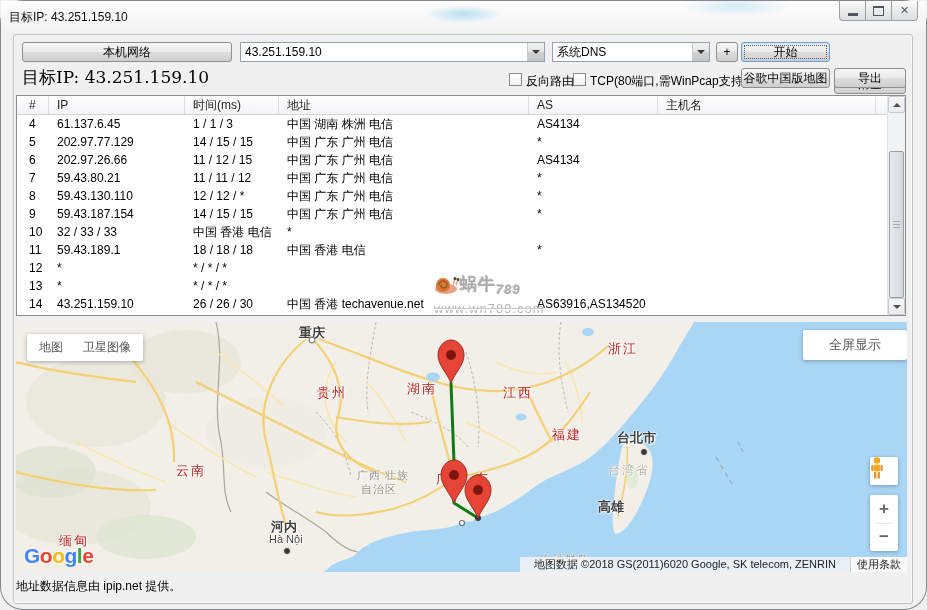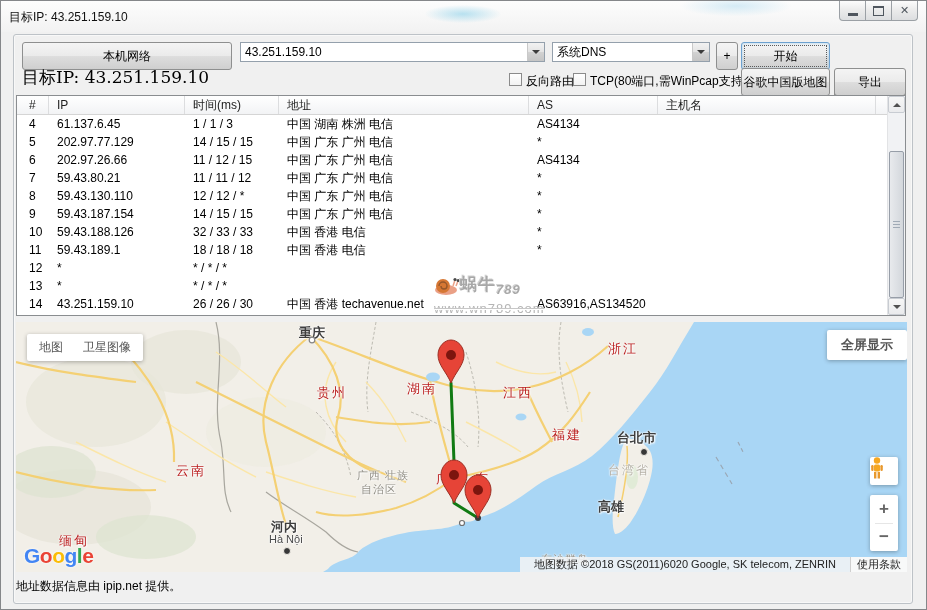--- a/index.html
+++ b/index.html
@@ -1,42 +1,42 @@
 <!DOCTYPE html>
 <html style="--pin: #e64437; --pin-dark: #7c150e; --route: #117a13; --water: #a9d6f5; --land: #f2efe8; --road: #f5cf6e;"><head>
 <meta charset="utf-8">
 <style>
   html,body{margin:0;padding:0;}
   body{
     width:927px;height:610px;position:relative;overflow:hidden;
     font-family:"Liberation Sans","DejaVu Sans",sans-serif;font-size:12px;color:#000;
     background:#f0f0f0;
   }
-  .window{position:absolute;inset:0;background:#f0f0f0;box-shadow:inset 0 0 0 1px #85878a;}
+  .window{position:absolute;inset:0;background:#f0f0f0;box-shadow:inset 0 0 0 1px #85878a;border-radius:23px;}
   
   .titlebar{position:absolute;left:1px;top:1px;right:1px;height:31px;
     background:
       radial-gradient(ellipse 55px 13px at 462px 13px, rgba(130,205,232,.55), transparent 70%),
       radial-gradient(ellipse 80px 15px at 735px 5px, rgba(165,215,238,.45), transparent 70%),
       linear-gradient(#fdfdfd,#f2f2f2);}
   .title{position:absolute;left:8px;top:8px;font-size:12px;color:#101010;}
   .winbtns{position:absolute;top:0;right:8px;display:flex;}
   .winbtn{width:27px;height:20px;border:1px solid #9ba0a5;border-top:none;margin-left:-1px;
     background:linear-gradient(#fcfcfc,#ececec 45%,#dcdee0);
     display:flex;align-items:center;justify-content:center;box-sizing:border-box;}
   .winbtn:first-child{border-radius:0 0 0 4px;}
   .winbtn:last-child{border-radius:0 0 4px 0;}
   .g-min{width:10px;height:3px;background:#4f565e;margin-top:7px;}
   .g-max{width:9px;height:7px;border:1px solid #4f565e;border-top:2px solid #4f565e;}
   .g-close{font-size:11px;font-weight:bold;color:#4f565e;line-height:1;}
   
   .groupbox{position:absolute;left:13px;top:34px;width:898px;height:568px;
     border:1px solid #bdc2c7;border-radius:3px;box-shadow:inset 0 0 0 1px rgba(255,255,255,.5);}
   
-  .btn{position:absolute;height:28px;box-sizing:border-box;border:1px solid #8e8f8f;border-radius:3px;
+  .btn{position:absolute;height:20px;box-sizing:border-box;border:1px solid #8e8f8f;border-radius:3px;
     background:linear-gradient(#f4f4f4,#ebebeb 48%,#dddddd 52%,#cfcfcf);
     display:flex;align-items:center;justify-content:center;font-size:12px;color:#000;cursor:default;}
   .btn.focused{border-color:#6da1cf;outline:1px dotted #5a5a5a;outline-offset:-4px;
     box-shadow:inset 0 0 3px #a8d2ee;}
   .combo{position:absolute;height:20px;box-sizing:border-box;border:1px solid #94a0ac;background:#fff;
     display:flex;align-items:center;}
   .combo .val{flex:1;padding-left:4px;font-size:12px;white-space:nowrap;overflow:hidden;}
   .combo .arrowzone{width:16px;height:18px;display:flex;align-items:center;justify-content:center;
     background:linear-gradient(#f2f2f2,#e4e4e4 48%,#d2d2d2 52%,#c5c5c5);border-left:1px solid #c9c9c9;}
   .darr{width:0;height:0;border-left:4px solid transparent;border-right:4px solid transparent;border-top:4px solid #3c3c3c;}
@@ -62,39 +62,39 @@
     background:linear-gradient(#f6f6f6,#eaebed);border:1px solid #c8ccd2;box-sizing:border-box;border-radius:2px;}
   .sbtn.up{top:0;} .sbtn.down{bottom:0;}
   .tri-up{width:0;height:0;border-left:4px solid transparent;border-right:4px solid transparent;border-bottom:4px solid #505050;}
   .tri-down{width:0;height:0;border-left:4px solid transparent;border-right:4px solid transparent;border-top:4px solid #505050;}
   .thumb{position:absolute;left:1px;top:55px;width:15px;height:147px;border:1px solid #979ea8;border-radius:2px;
     background:linear-gradient(90deg,#e8eaed,#d3d7dc);box-sizing:border-box;}
   .thumb::after{content:"";position:absolute;left:3px;right:3px;top:50%;margin-top:-4px;height:8px;
     background:repeating-linear-gradient(to bottom,#a0aab6 0 1px,transparent 1px 3px);}
   
   .watermark{position:absolute;left:434px;top:273px;z-index:50;opacity:.9;}
-  .wm-row{display:flex;align-items:center;}
+  .wm-row{display:flex;align-items:flex-start;}
   .wm-text{font-size:17px;font-weight:bold;color:#9f9f9f;text-shadow:1px 1px 0 #ffffff,-1px -1px 0 #cfcfcf;letter-spacing:1px;}
   .wm-num{font-size:13px;font-style:italic;vertical-align:sub;}
   .wm-url{margin-top:4px;text-align:center;font-size:13px;color:#aeaeae;letter-spacing:1px;
     text-decoration:line-through;text-decoration-color:#c2c2c2;text-shadow:1px 1px 0 #fff;}
   
   .map{position:absolute;left:16px;top:322px;width:891px;height:250px;overflow:hidden;background:#f2efe8;}
   .map svg{position:absolute;left:0;top:0;}
   .map-base{z-index:1;} .map-labels{position:absolute;inset:0;z-index:2;} .map-overlay{z-index:3;}
   .mlabel{position:absolute;white-space:nowrap;text-shadow:0 0 2px #fff,0 0 2px #fff,1px 1px 2px #fff;}
   .mlabel.prov{font-size:13px;color:#b91c1c;letter-spacing:2px;}
   .mlabel.prov-sm{font-size:11px;color:#928f86;letter-spacing:1px;}
   .mlabel.city{font-size:13px;font-weight:bold;color:#3e3e3e;}
   .mlabel.sub{font-size:11px;color:#4a4a4a;}
   .mlabel.faint{font-size:12px;color:#b5b0a6;letter-spacing:2px;}
   .mlabel.wide{letter-spacing:26px;}
   .mapctl{position:absolute;z-index:5;background:#fff;border-radius:2px;box-shadow:0 1px 4px rgba(0,0,0,.3);color:#565656;}
   .maptype{left:11px;top:12px;height:27px;display:flex;align-items:center;padding:0 12px;gap:20px;font-size:12px;}
-  .fullscreen{top:8px;right:0;width:80px;height:30px;display:flex;align-items:center;justify-content:center;font-size:13px;color:#555;font-weight:bold;}
+  .fullscreen{top:8px;right:0;width:104px;height:30px;display:flex;align-items:center;justify-content:center;font-size:13px;color:#555;}
   .pegman{right:9px;top:135px;width:28px;height:28px;display:flex;align-items:center;justify-content:center;}
   .zoomctl{right:9px;top:173px;width:28px;height:56px;display:flex;flex-direction:column;}
   .zbtn{flex:1;display:flex;align-items:center;justify-content:center;font-size:17px;font-weight:bold;color:#666;}
   .zdiv{height:1px;background:#e6e6e6;margin:0 5px;}
   .glogo{position:absolute;left:8px;top:222px;z-index:5;font-size:21px;font-weight:bold;letter-spacing:-0.5px;
     text-shadow:0 0 3px #fff;}
   .attrib{position:absolute;right:0;bottom:0;z-index:6;display:flex;align-items:center;height:15px;
     background:rgba(245,245,245,.85);font-size:11px;color:#222;}
   .attrib .atext{padding:0 14px;}
   .attrib .terms{padding:0 6px;border-left:1px solid #cfcfcf;background:rgba(250,250,250,.9);}
@@ -202,21 +202,20 @@
         <div class="trow">
           <div class="tcell c0">9</div>
           <div class="tcell c1">59.43.187.154</div>
           <div class="tcell c2">14 / 15 / 15</div>
           <div class="tcell c3">中国 广东 广州 电信</div>
           <div class="tcell c4">*</div>
           <div class="tcell c5"></div>
         </div>
         <div class="trow">
           <div class="tcell c0">10</div>
-          <div class="tcell c1">59.43.188.126</div>
           <div class="tcell c2">32 / 33 / 33</div>
           <div class="tcell c3">中国 香港 电信</div>
           <div class="tcell c4">*</div>
           <div class="tcell c5"></div>
         </div>
         <div class="trow">
           <div class="tcell c0">11</div>
           <div class="tcell c1">59.43.189.1</div>
           <div class="tcell c2">18 / 18 / 18</div>
           <div class="tcell c3">中国 香港 电信</div>

